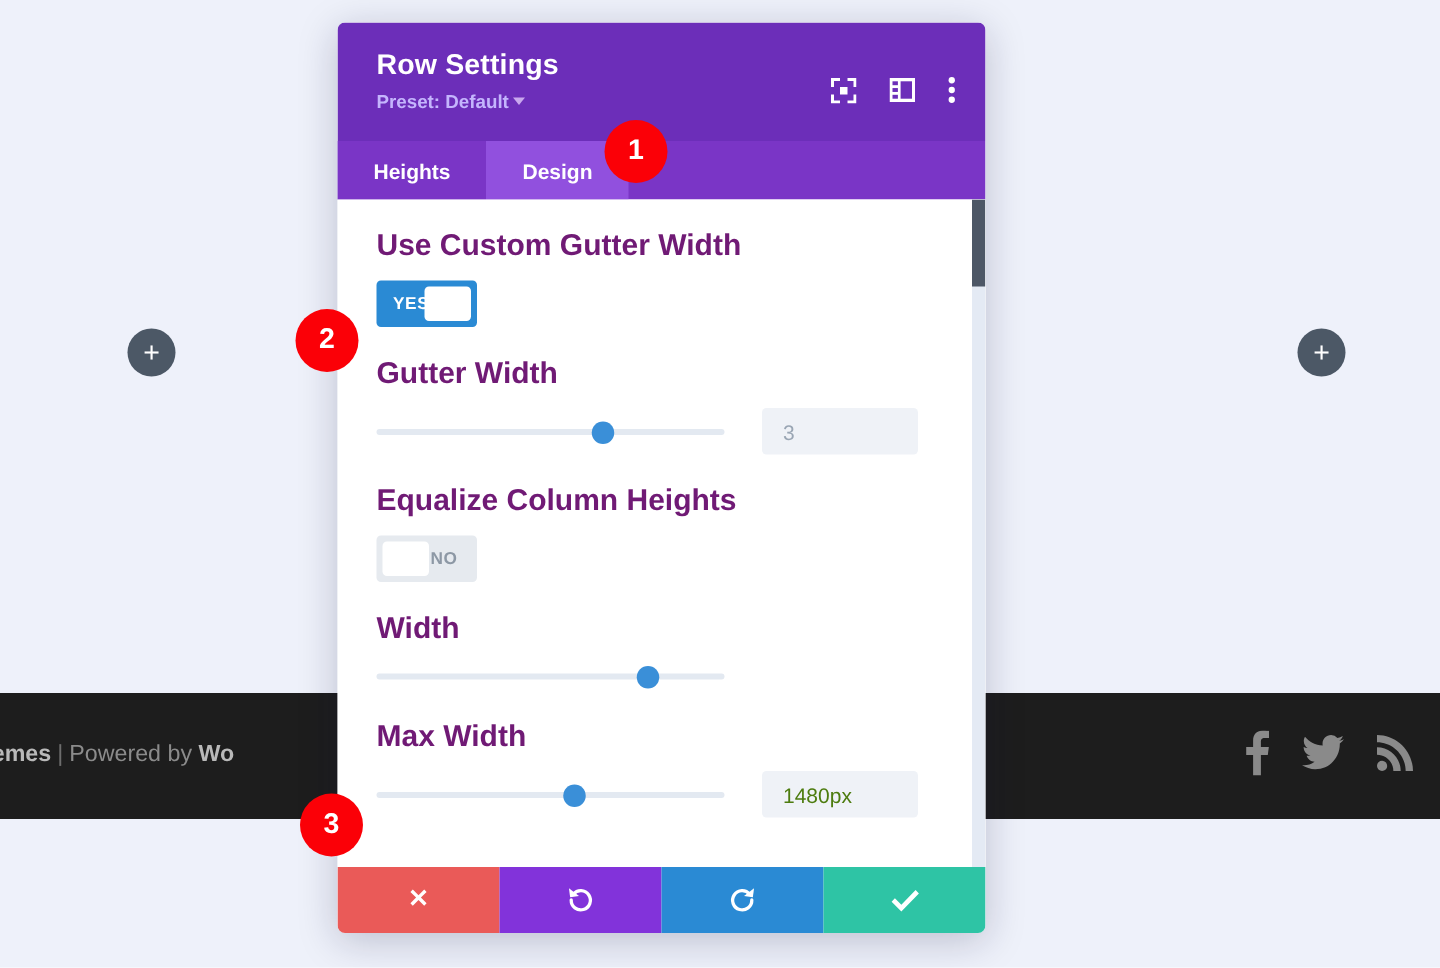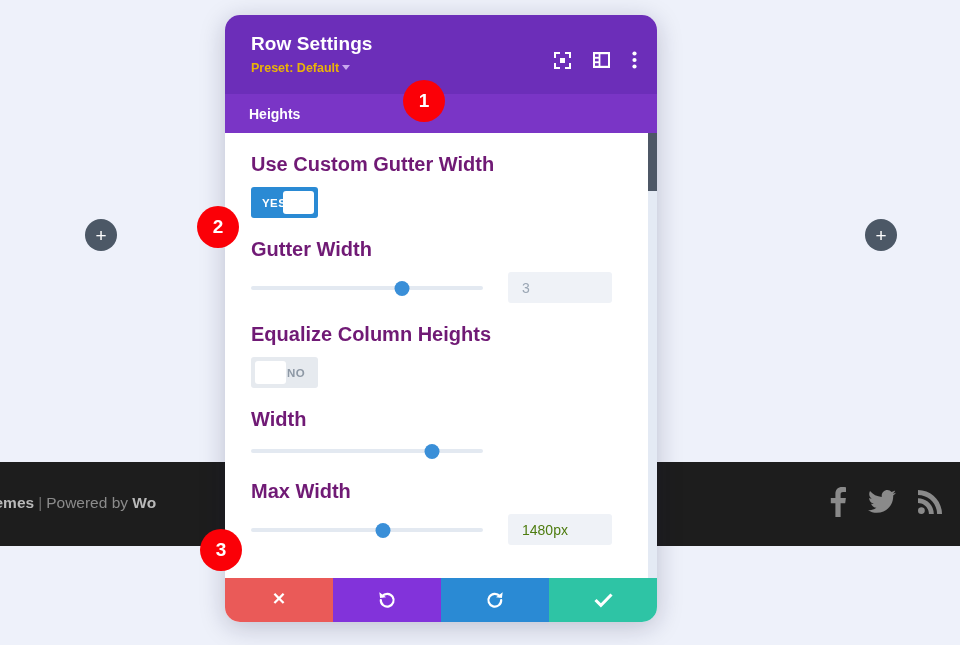--- a/index.html
+++ b/index.html
@@ -68,21 +68,21 @@
   .add-left  { left: 85px;  top: 219px; }
   .add-right { left: 865px; top: 219px; }
 
   
   .modal {
     position: absolute;
     left: 225px;
     top: 15px;
     width: 432px;
     height: 607px;
-    border-radius: 15px;
+    border-radius: 5px;
     overflow: hidden;
     box-shadow: 0 5px 26px rgba(20,20,60,0.22);
     background: #ffffff;
     display: flex;
     flex-direction: column;
   }
 
   .modal-header {
     background: #6c2eb9;
     padding: 18px 22px 0 26px;
@@ -91,21 +91,21 @@
     flex: 0 0 auto;
   }
   .modal-title {
     color: #ffffff;
     font-size: 19px;
     font-weight: bold;
     letter-spacing: 0.1px;
   }
   .modal-preset {
     margin-top: 6px;
-    color: #eab308;
+    color: #c4b5fd;
     font-size: 12.5px;
     font-weight: bold;
   }
   .caret-down {
     display: inline-block;
     margin-left: 3px;
     border-left: 4px solid transparent;
     border-right: 4px solid transparent;
     border-top: 5px solid #c9a8ee;
     vertical-align: middle;
@@ -380,20 +380,23 @@
               <circle cx="2.5" cy="15.5" r="2.1" fill="#ffffff"></circle>
             </svg>
         </span>
       </div>
     </div>
 
     <div class="tabs">
       <div class="tab">
         <span>Heights</span>
       </div>
+      <div class="tab active">
+        <span>Design</span>
+      </div>
     </div>
 
     <div class="modal-body">
 
 
       <div class="field">
         <div class="field-label">Use Custom Gutter Width</div>
         <div class="toggle on">
           <span class="txt">YES</span>
           <span class="knob"></span>

